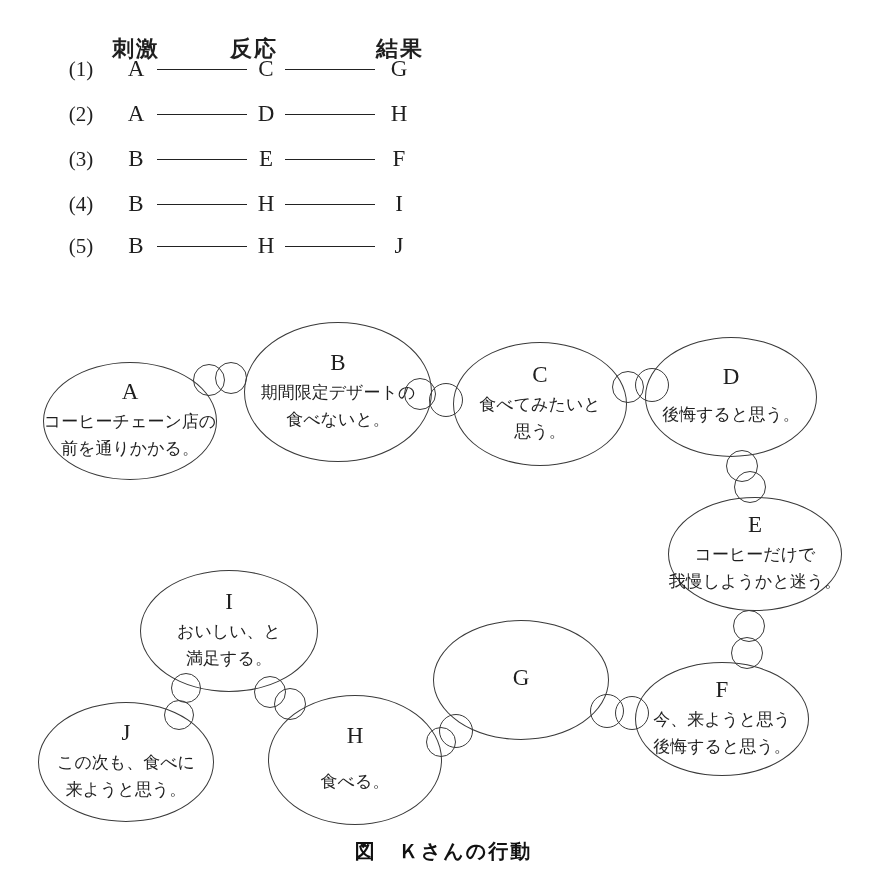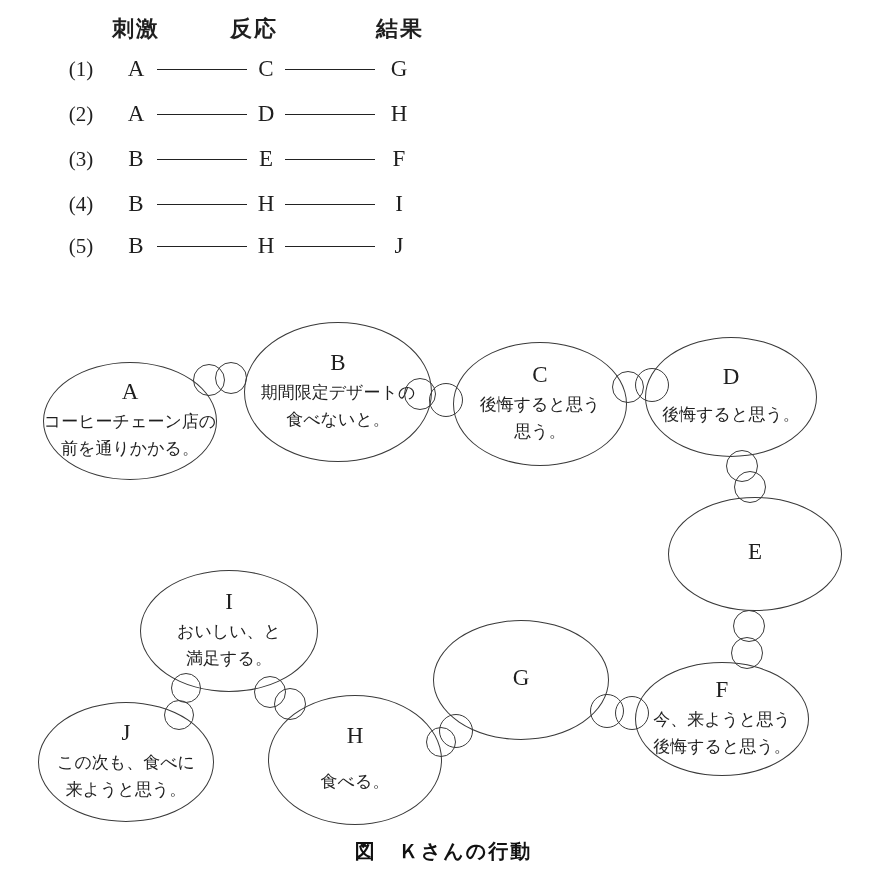--- a/index.html
+++ b/index.html
@@ -3,21 +3,21 @@
 <meta charset="utf-8">
 <style>
   html,body{margin:0;padding:0;background:#fff;}
   .stage{
     position:relative;width:887px;height:882px;background:#fff;overflow:hidden;
     font-family:"Liberation Serif","DejaVu Serif",serif;color:#1f1f1f;
   }
   
   .hdr{
     position:absolute;transform:translateX(-50%);
-    font-size:22px;font-weight:600;letter-spacing:2px;white-space:pre;
+    font-size:22px;font-weight:600;letter-spacing:2px;white-space:pre;margin-top:20px;
   }
   .trow{position:absolute;left:0;width:460px;height:26px;}
   .cell{
     position:absolute;top:50%;transform:translate(-50%,-50%);
     font-size:23px;white-space:pre;
   }
   .rno{font-size:21px;}
   .tline{
     position:absolute;top:50%;height:0;border-top:1.6px solid #222;
   }
@@ -107,29 +107,31 @@
       <div class="ntext">コーヒーチェーン店の
 前を通りかかる。</div>
     </div>
     <div class="node" style="left:244px;top:322px;width:188px;height:140px">
       <div class="nlabel">B</div>
       <div class="ntext">期間限定デザートの
 食べないと。</div>
     </div>
     <div class="node" style="left:453px;top:342px;width:174px;height:124px">
       <div class="nlabel">C</div>
-      <div class="ntext">後悔すると思う
+      <div class="ntext">食べてみたいと
 思う。</div>
     </div>
     <div class="node gap-m" style="left:645px;top:337px;width:172px;height:120px">
       <div class="nlabel">D</div>
       <div class="ntext">後悔すると思う。</div>
     </div>
     <div class="node" style="left:668px;top:497px;width:174px;height:114px">
       <div class="nlabel">E</div>
+      <div class="ntext">コーヒーだけで
+我慢しようかと迷う。</div>
     </div>
     <div class="node" style="left:635px;top:662px;width:174px;height:114px">
       <div class="nlabel">F</div>
       <div class="ntext">今、来ようと思う
 後悔すると思う。</div>
     </div>
     <div class="node" style="left:433px;top:620px;width:176px;height:120px">
       <div class="nlabel">G</div>
     </div>
     <div class="node gap-l" style="left:268px;top:695px;width:174px;height:130px">

